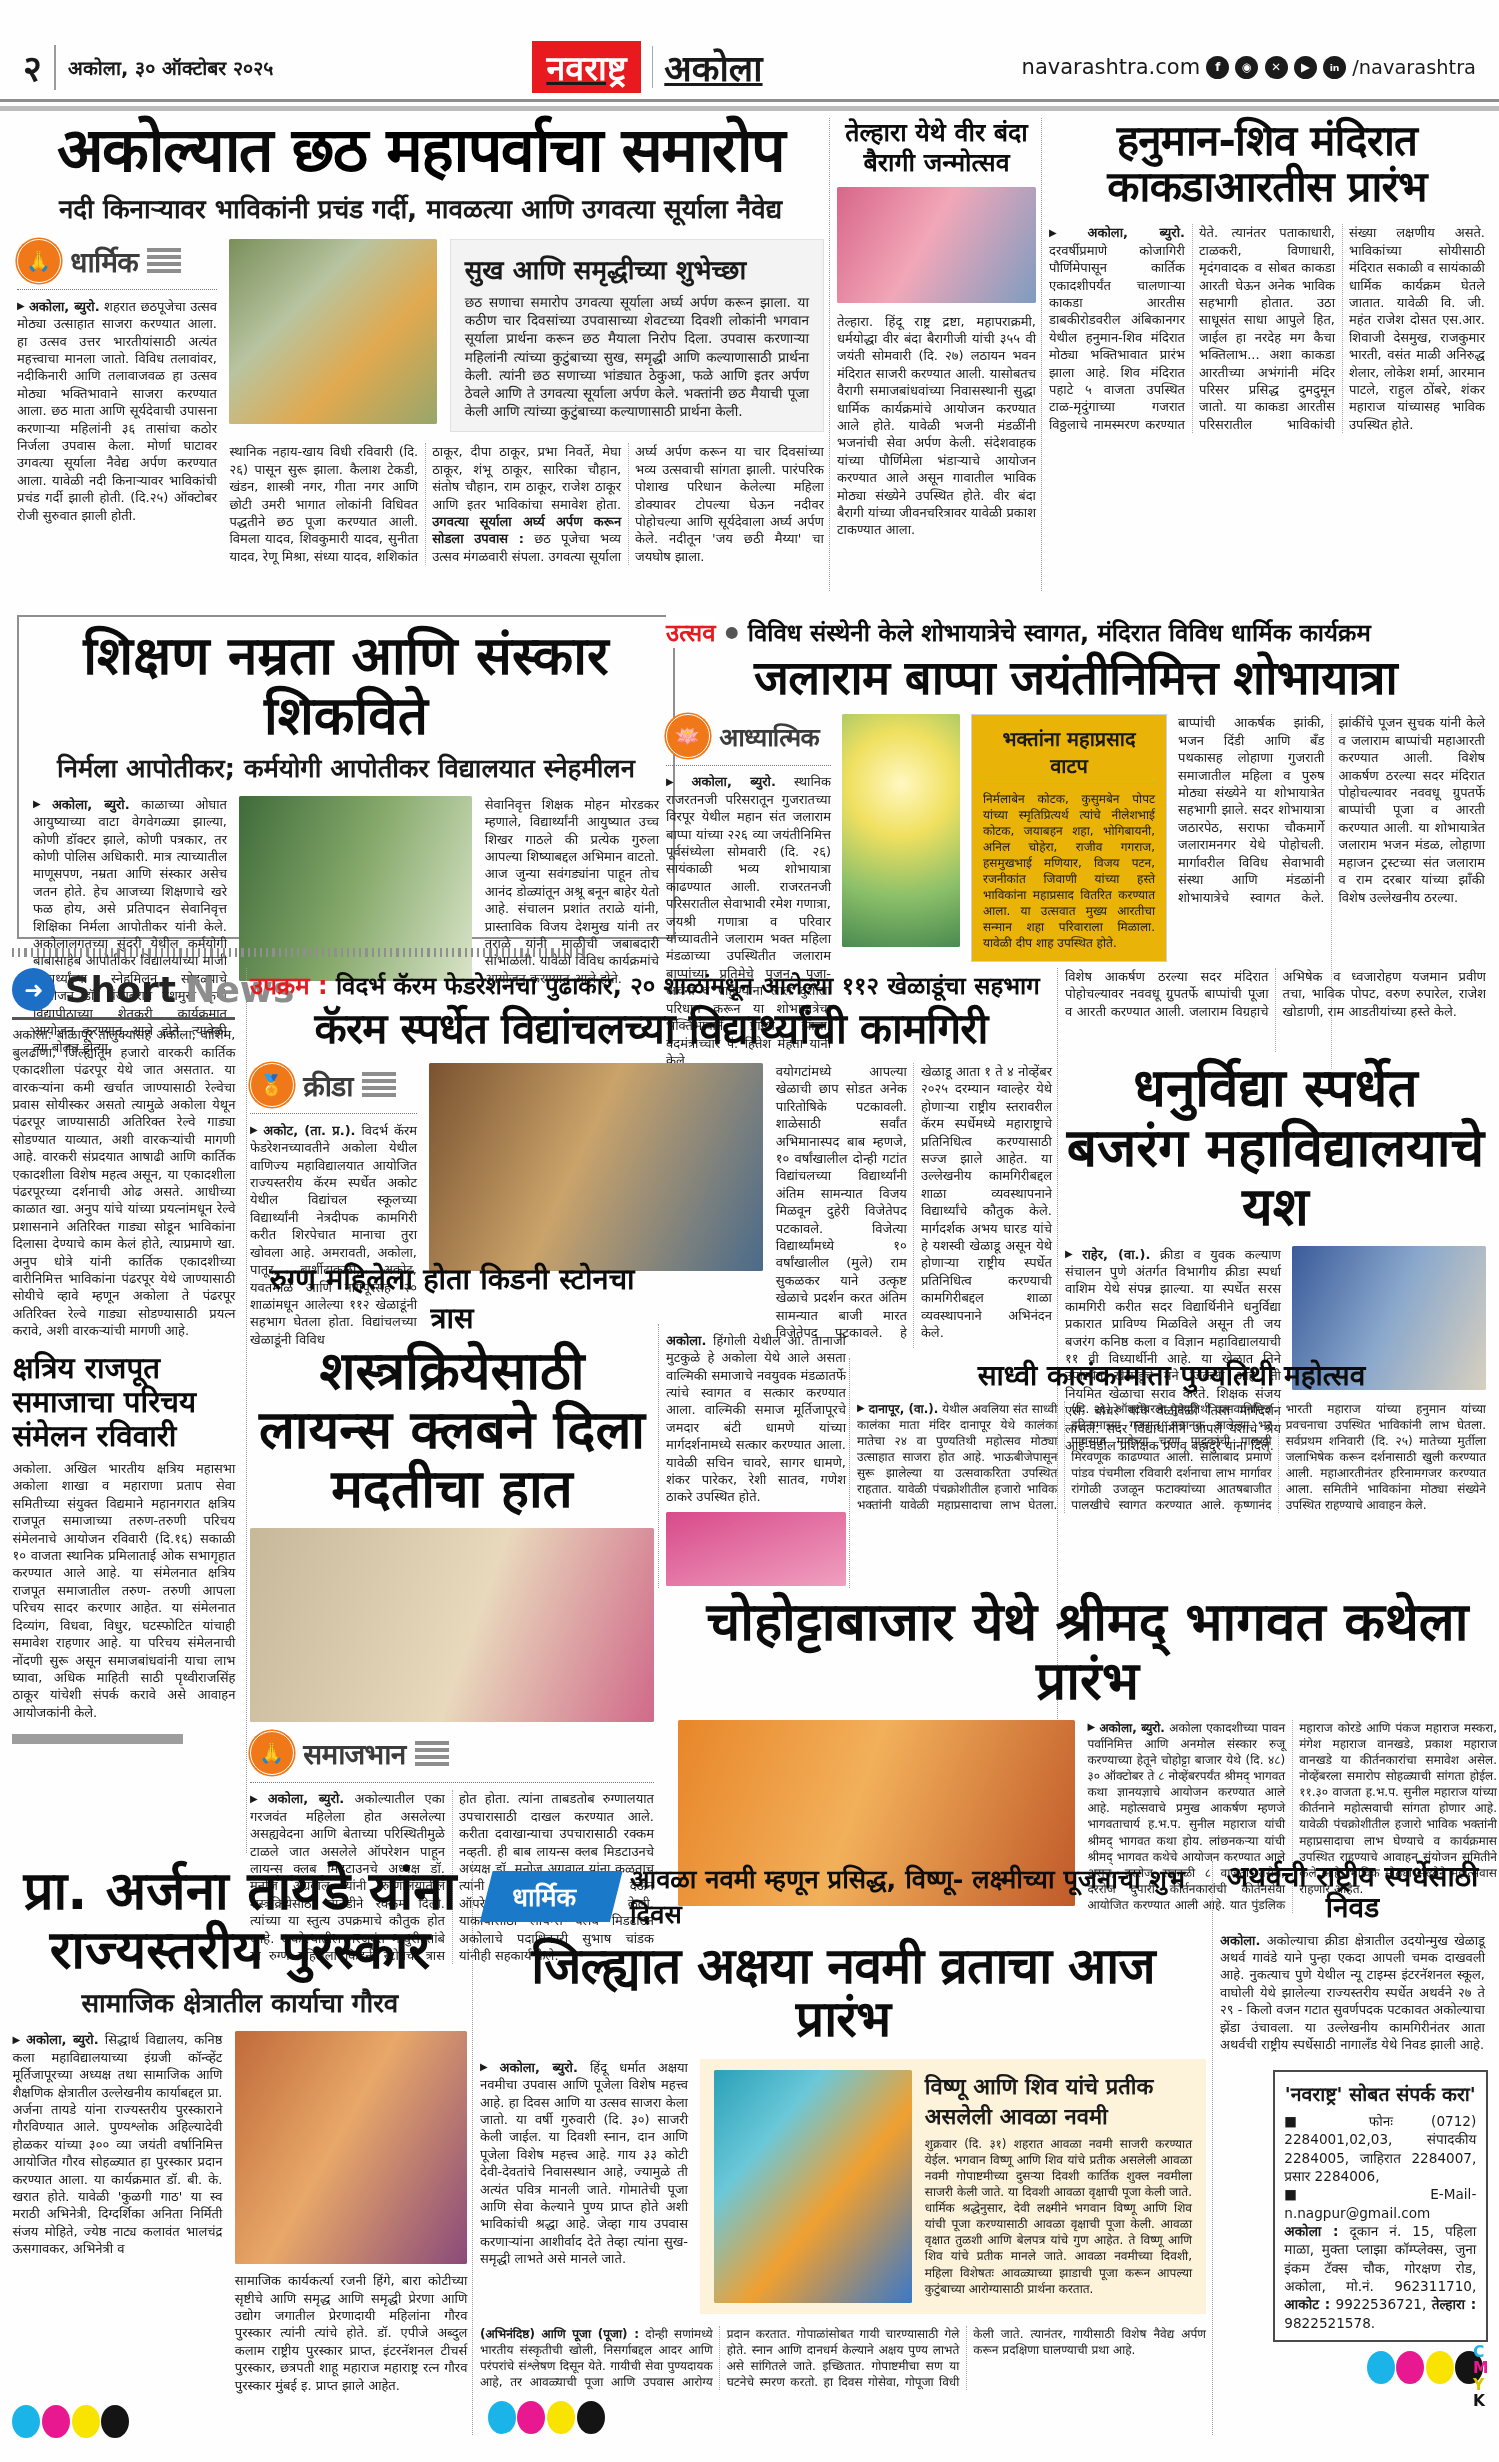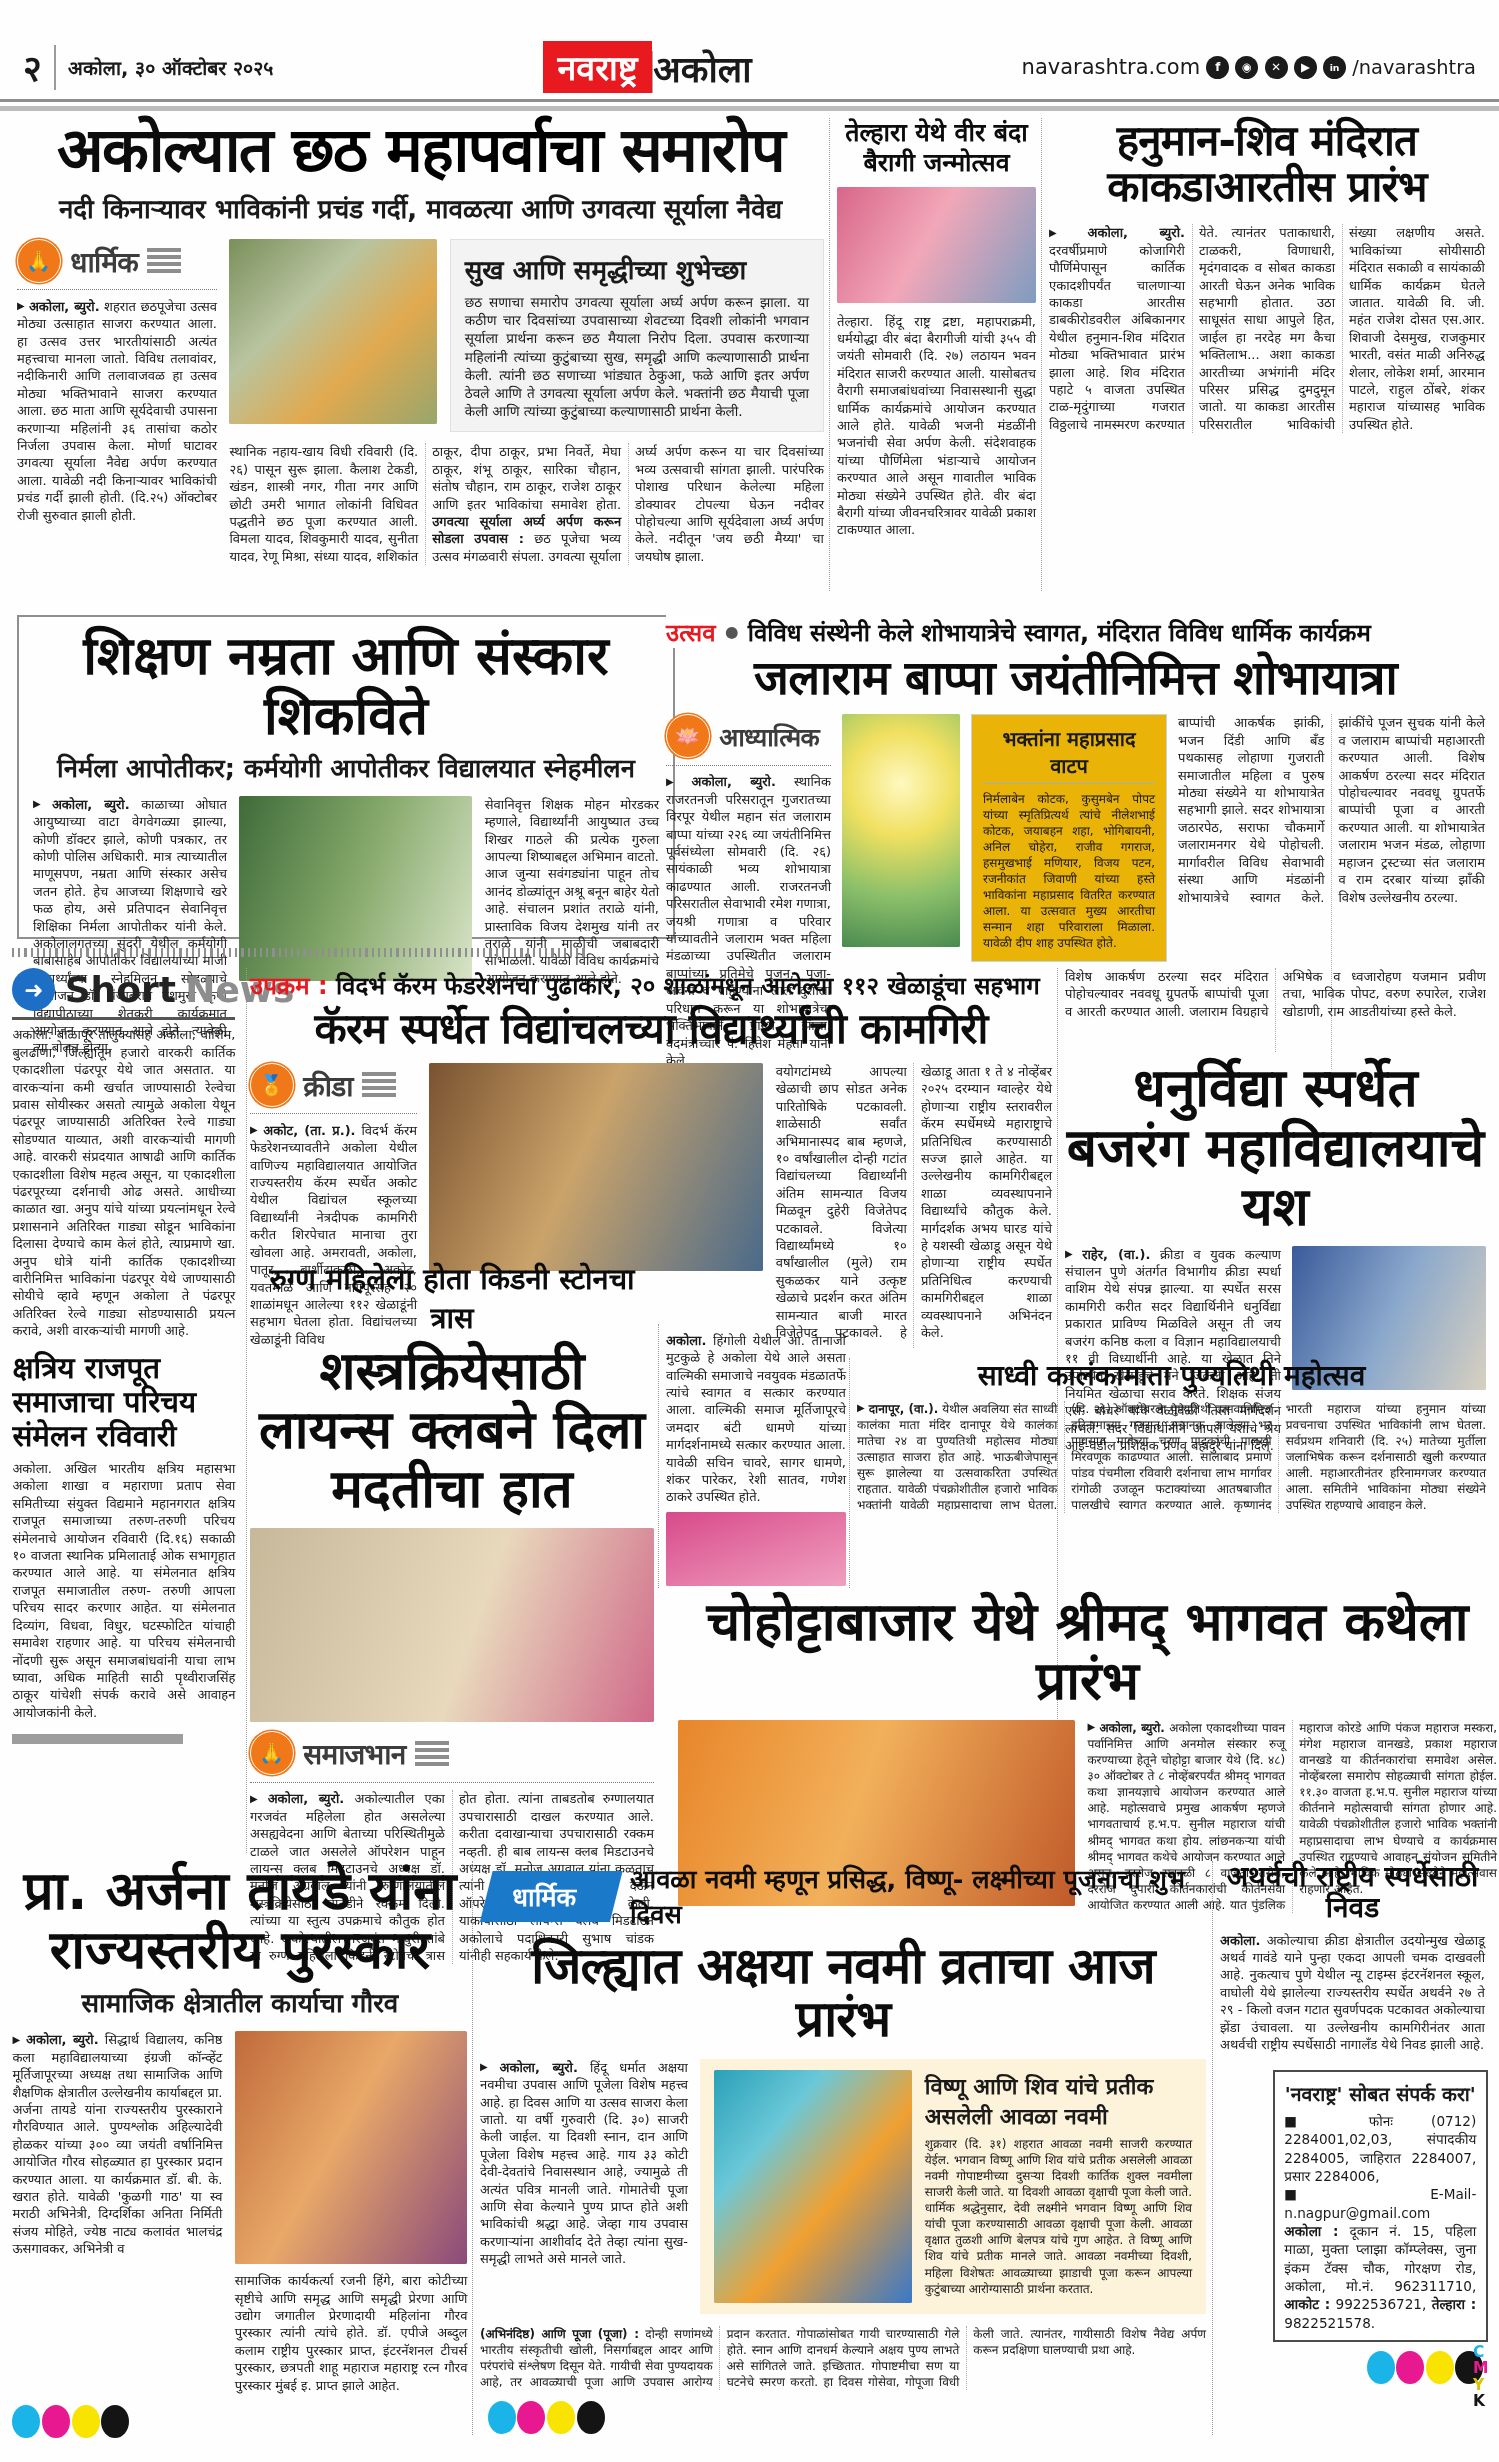--- a/index.html
+++ b/index.html
@@ -60,21 +60,21 @@
 </style>
 </head>
 <body>
 
 <div class="region" style="left:23px;top:39px;width:1453px;height:56px;display:flex;align-items:center;">
   <div style="display:flex;align-items:center;gap:12.4px;">
     <span style="font-size:36px;font-weight:bold;">२</span>
     <span style="width:1.6px;height:45px;background:#9b9b9b;display:inline-block;"></span>
     <span style="font-size:19.4px;font-weight:bold;">अकोला, ३० ऑक्टोबर २०२५</span>
   </div>
-  <div style="flex:1;display:flex;align-items:flex-end;justify-content:center;">
+  <div style="flex:1;display:flex;align-items:center;justify-content:center;gap:11px;text-decoration:underline;">
     <span class="masthead-box">नवराष्ट्र</span>
     <span style="width:1.6px;height:42px;background:#aaa;display:inline-block;"></span>
     <span style="font-size:36px;font-weight:bold;">अकोला</span>
   </div>
   <div style="display:flex;align-items:center;gap:6.2px;">
     <span style="font-size:21px;">navarashtra.com</span>
     <span class="soc">f</span>
     <span class="soc">◉</span>
     <span class="soc">✕</span>
     <span class="soc">▶</span>

